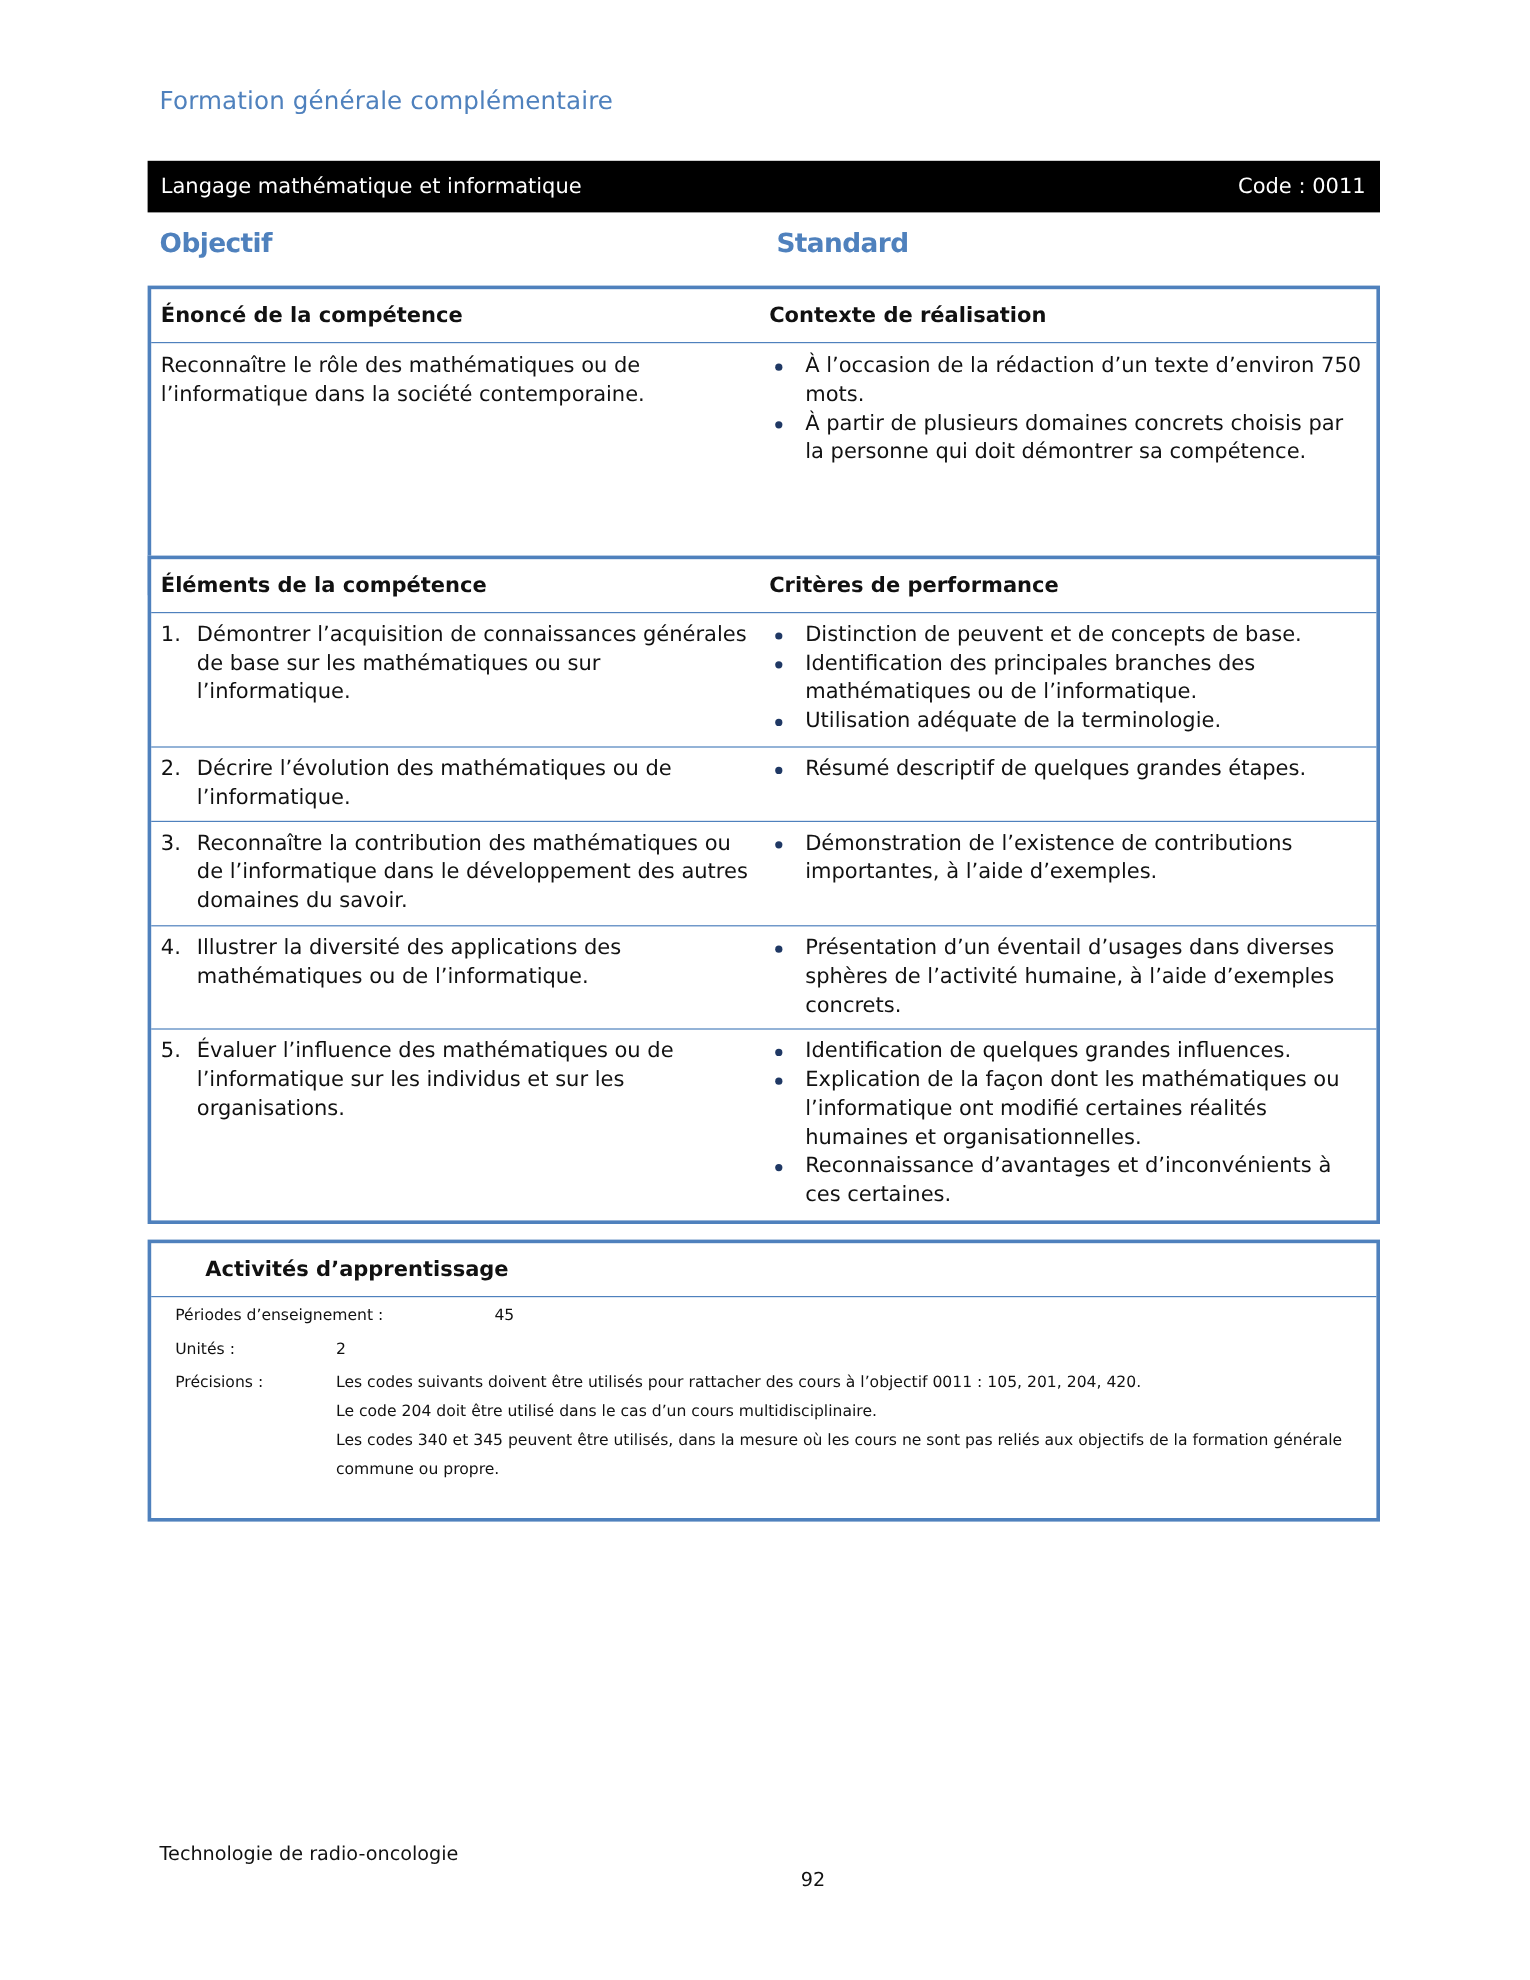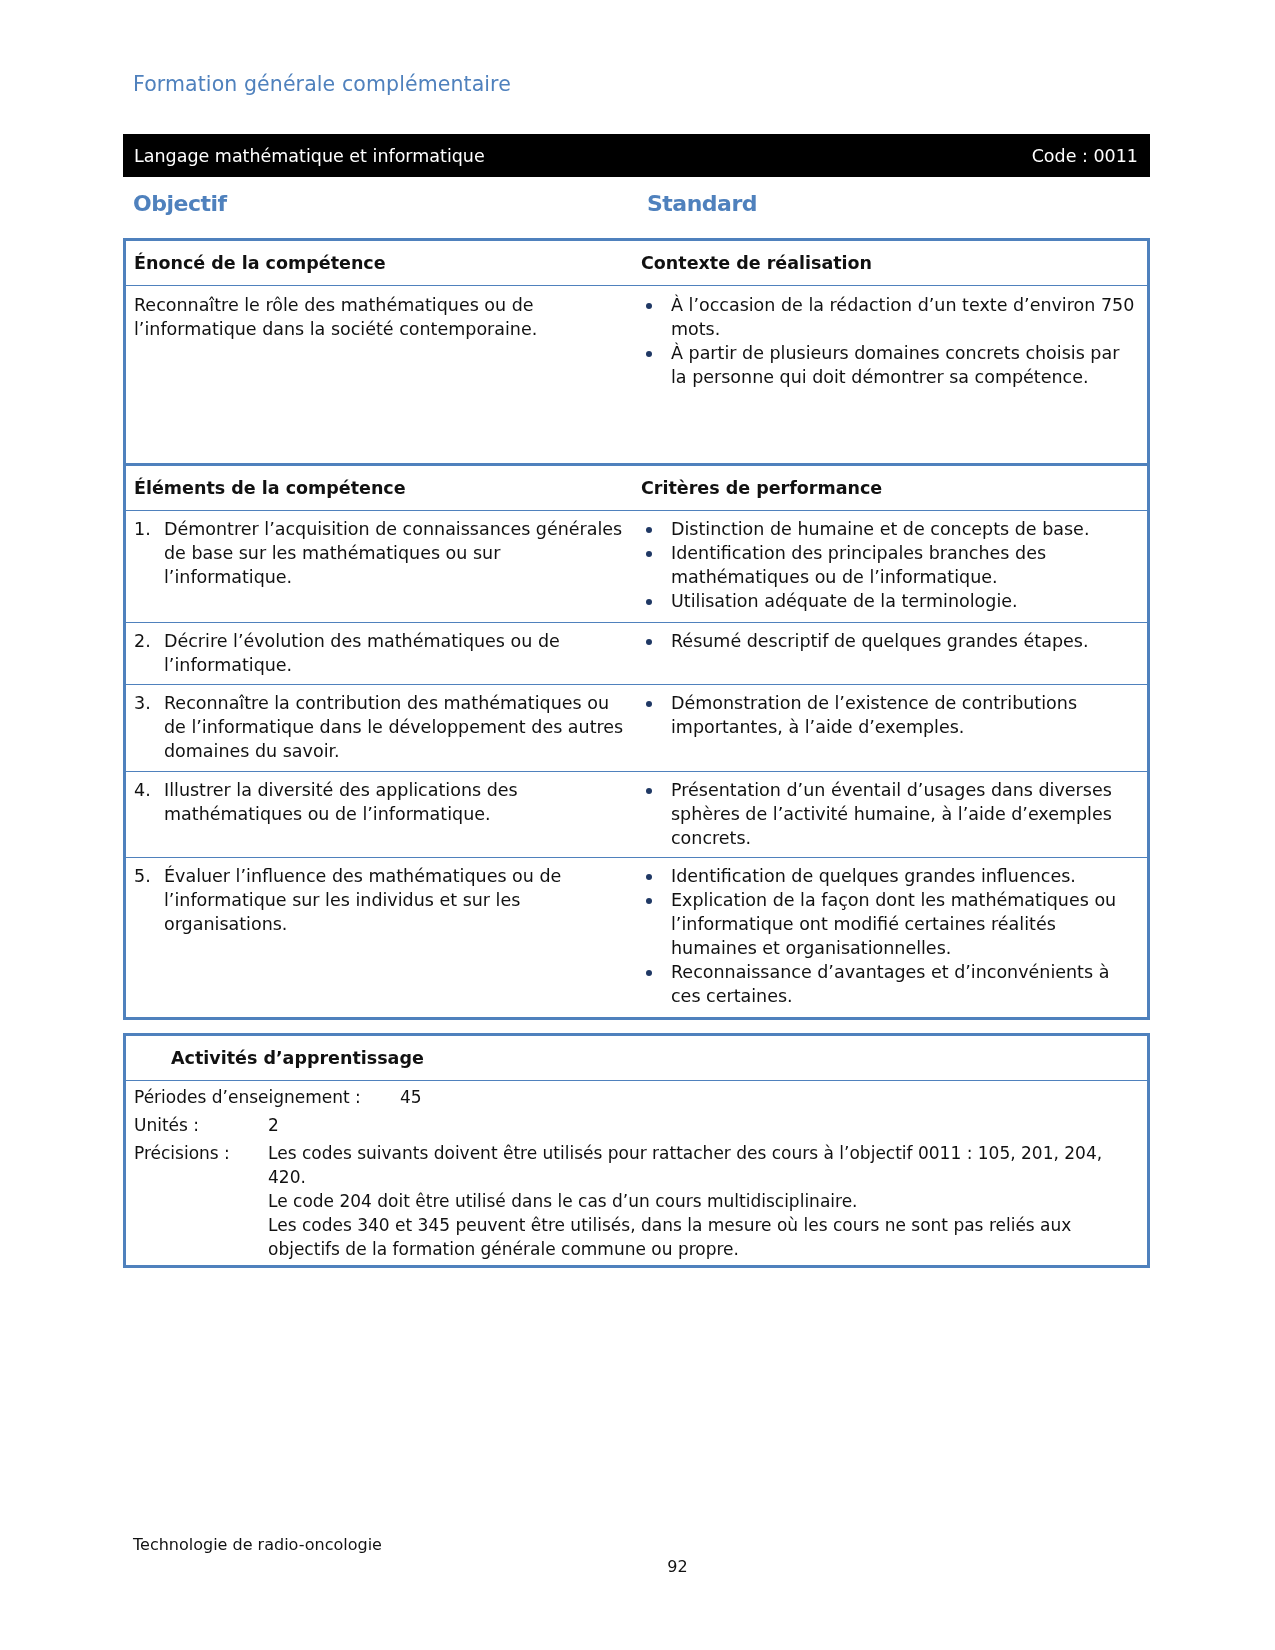--- a/index.html
+++ b/index.html
@@ -17,21 +17,21 @@
   .cell { box-sizing:border-box; font-size:17.5px; line-height:24px; }
   .cell.l { width:510px; padding:6px 8px 6px 8px; }
   .cell.r { flex:1; padding:6px 8px 6px 5px; }
   .hdr .cell { font-weight:bold; padding-top:10px; padding-bottom:10px; font-size:17.5px; }
   ul.bul { list-style:none; margin:0; padding:0; }
   ul.bul li { position:relative; padding-left:30px; }
   ul.bul li::before { content:""; position:absolute; left:5px; top:10px; width:6px; height:6px;
                       border-radius:50%; background:#1f3864; }
   .num { display:flex; }
   .num .n { width:30px; flex:none; }
-  .act-line { display:flex; font-size:17px; line-height:24px; }
+  .act-line { display:flex; font-size:13px; line-height:24px;margin-left:12px; }
   .footer-left { left:133px; top:1535px; font-size:16px; }
   .page-num { left:0; width:1275px; top:1557px; text-align:center; font-size:16px;padding-left:40px; }
 </style>
 </head>
 <body>
 
 <div class="abs section-title">Formation générale complémentaire</div>
 
 <div class="abs bar">
   <span>Langage mathématique et informatique</span>
@@ -63,21 +63,21 @@
     <div class="cell r">Critères de performance</div>
   </div>
 
   <div class="row" style="height:111px;">
     <div class="cell l num">
         <span class="n">1.</span>
         <span>Démontrer l’acquisition de connaissances générales de base sur les mathématiques ou sur l’informatique.</span>
       </div>
     <div class="cell r">
         <ul class="bul">
-      <li>Distinction de humaine et de concepts de base.</li>
+      <li>Distinction de peuvent et de concepts de base.</li>
       <li>Identification des principales branches des mathématiques ou de l’informatique.</li>
       <li>Utilisation adéquate de la terminologie.</li>
     </ul>
       </div>
   </div>
 
   <div class="row" style="height:61px;">
     <div class="cell l num">
         <span class="n">2.</span>
         <span>Décrire l’évolution des mathématiques ou de l’informatique.</span>

